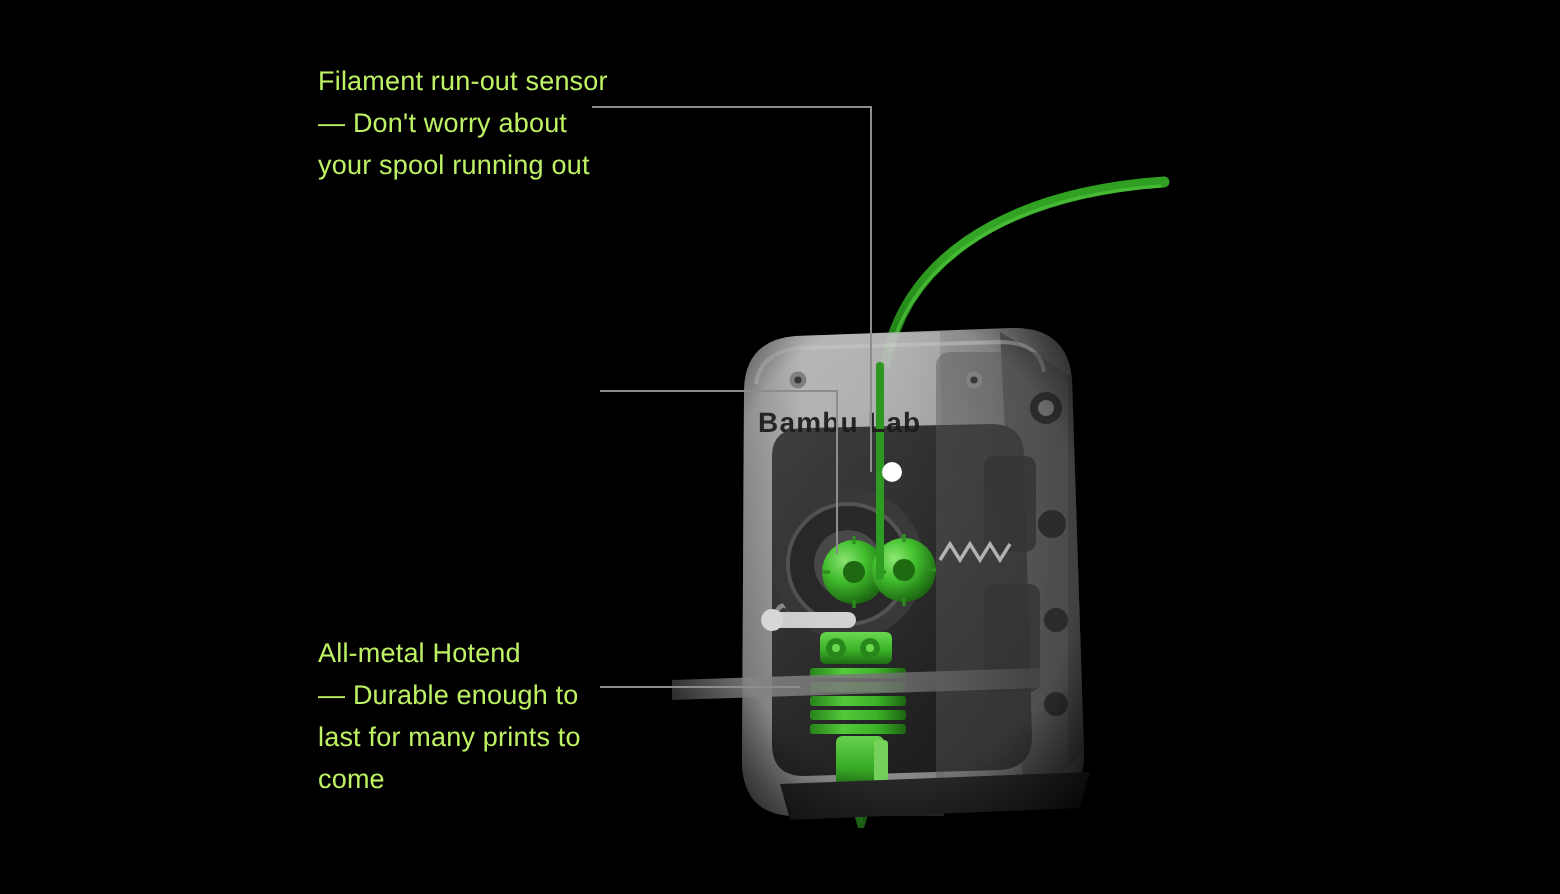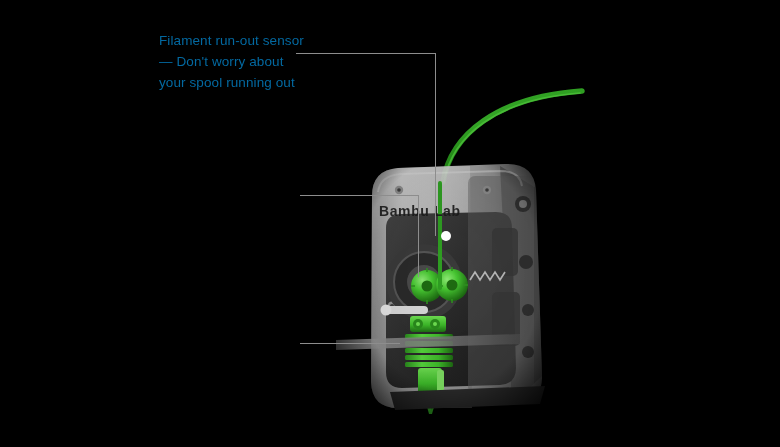--- a/index.html
+++ b/index.html
@@ -17,21 +17,21 @@
     position: relative;
     width: 780px;
     height: 447px;
     background: #000000;
     overflow: hidden;
   }
 
   
   .annotation {
     position: absolute;
-    color: #0369a1;
+    color: #bef264;
     font-family: "Liberation Sans", sans-serif;
     font-size: 13.5px;
     line-height: 21px;
     letter-spacing: 0.1px;
     white-space: pre-line;
     width: 150px;
   }
   #ann-0 { left: 159px; top: 30px; }
   #ann-1 { left: 159px; top: 172px; }
   #ann-2 { left: 159px; top: 316px; }
@@ -226,14 +226,18 @@
       <path d="M 300 343.5 L 400 343.5"></path>
     </g>
     <circle cx="446" cy="236" r="5" fill="#ffffff"></circle>
   </svg>
 
   <div class="annotation" id="ann-0">Filament run-out sensor
 — Don't worry about
 your spool running out</div>
 
 
+  <div class="annotation" id="ann-2">All-metal Hotend
+— Durable enough to
+last for many prints to
+come</div>
 
 </div>
 
 </body></html>

